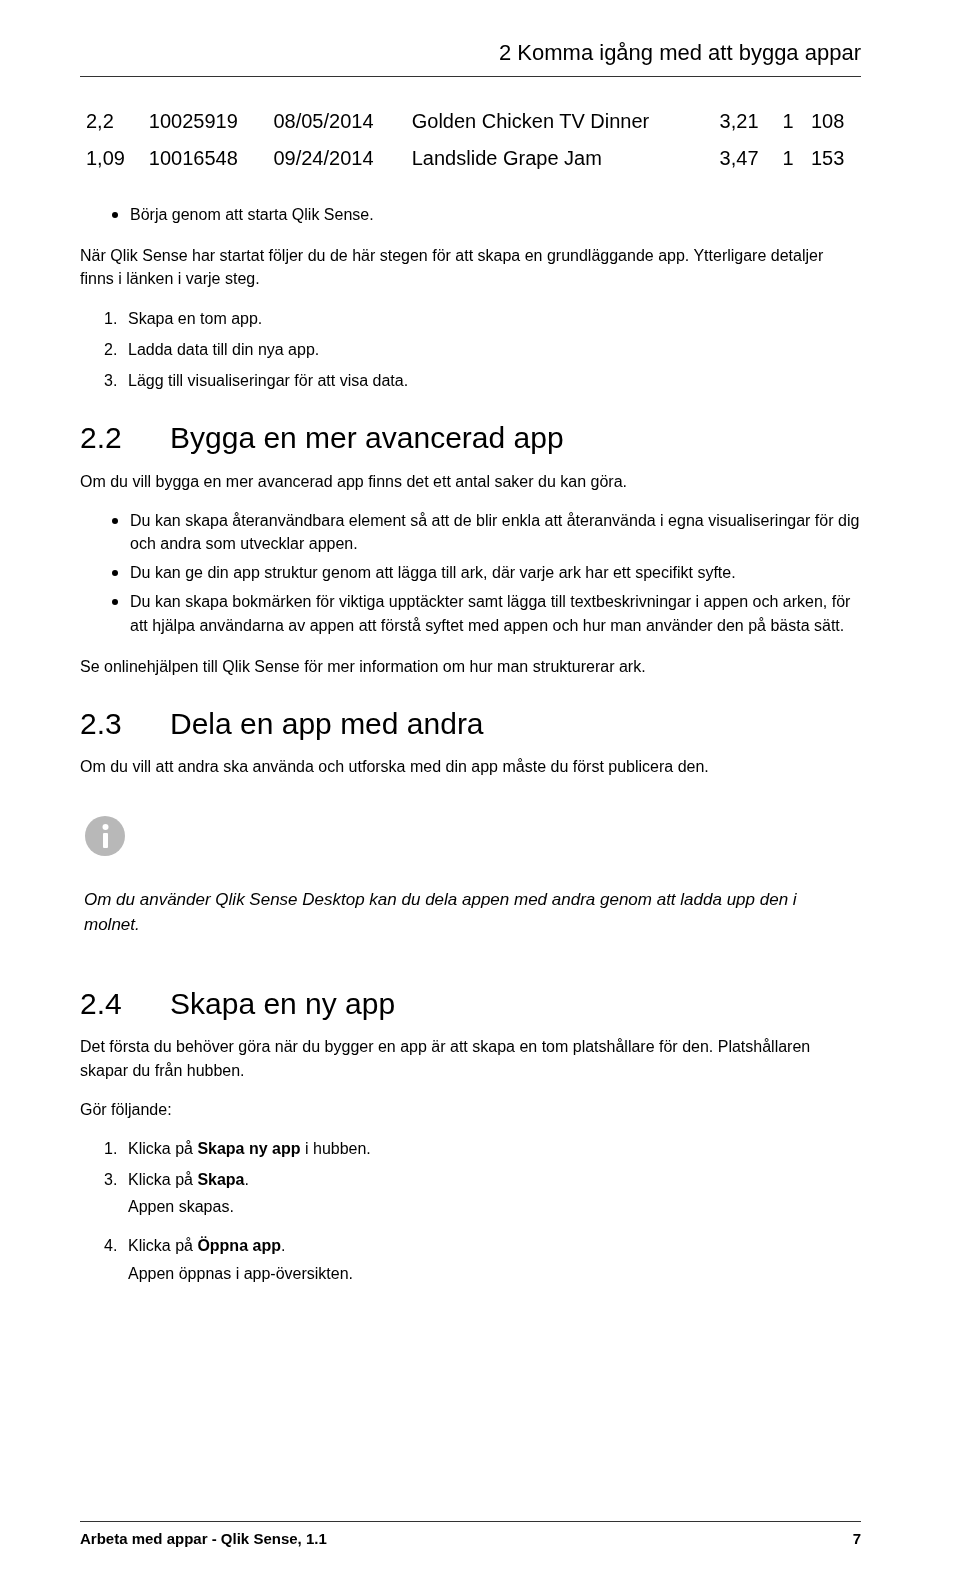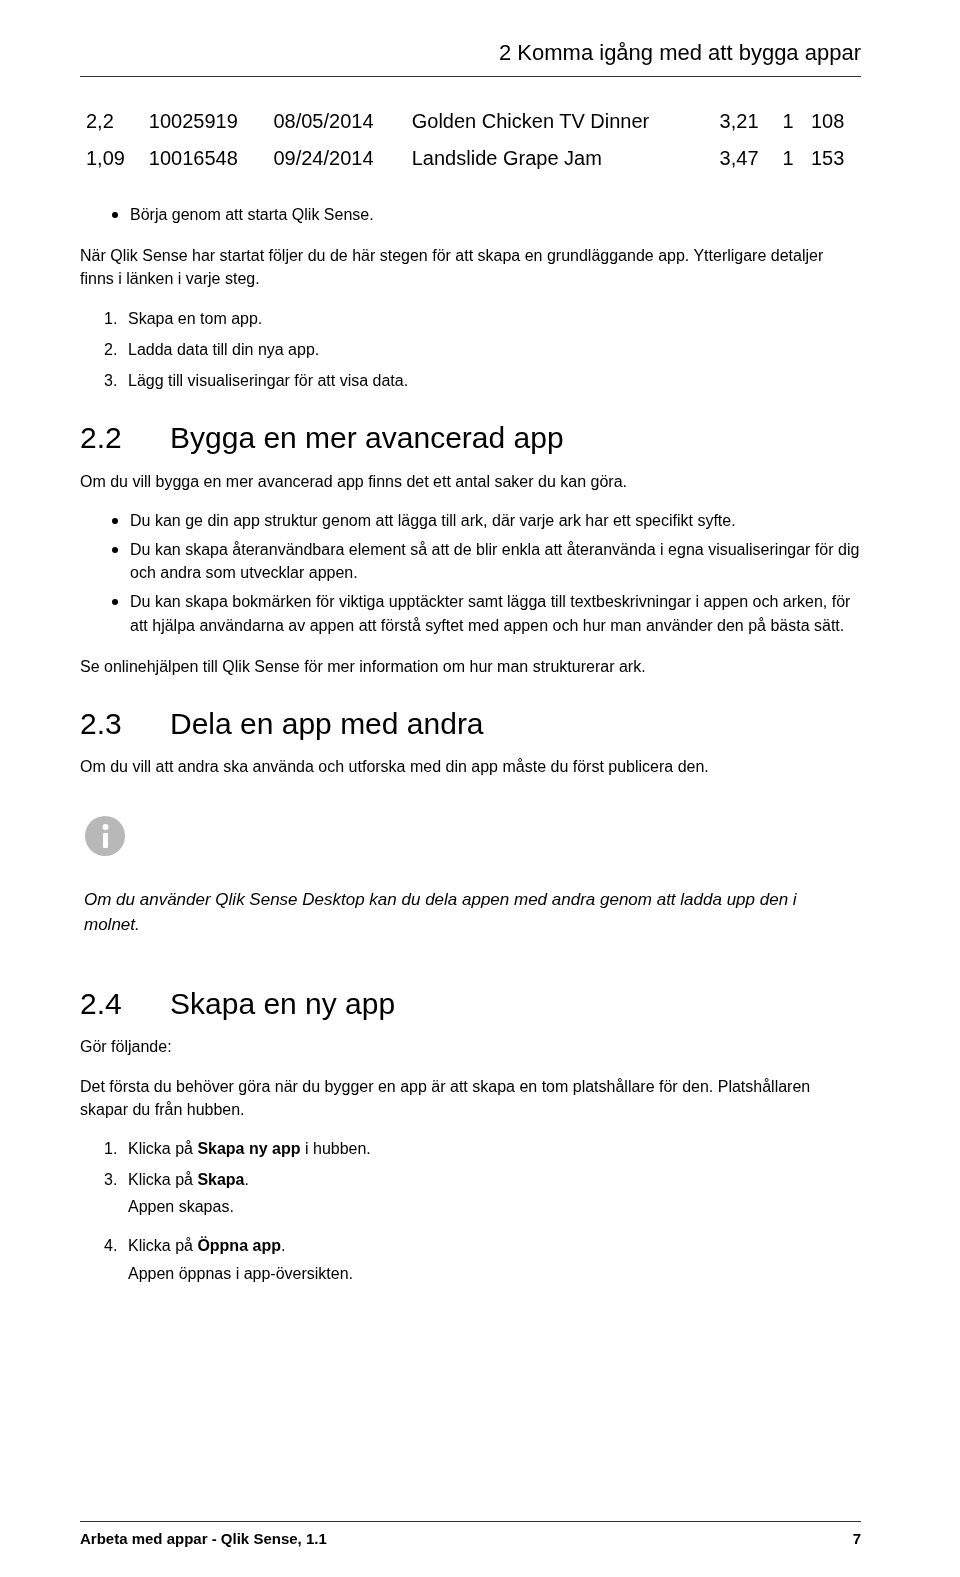--- a/index.html
+++ b/index.html
@@ -74,22 +74,22 @@
       <li><span class="marker">2.</span><span>Ladda data till din nya app.</span></li>
       <li><span class="marker">3.</span><span>Lägg till visualiseringar för att visa data.</span></li>
     </ol>
 
     <h2 class="sec">
       <span class="num">2.2</span><span>Bygga en mer avancerad app</span>
     </h2>
     <p class="body">Om du vill bygga en mer avancerad app finns det ett antal saker du kan göra.</p>
 
     <ul class="bullets">
+      <li>Du kan skapa återanvändbara element så att de blir enkla att återanvända i egna visualiseringar för dig och andra som utvecklar appen.</li>
       <li>Du kan ge din app struktur genom att lägga till ark, där varje ark har ett specifikt syfte.</li>
-      <li>Du kan skapa återanvändbara element så att de blir enkla att återanvända i egna visualiseringar för dig och andra som utvecklar appen.</li>
       <li>Du kan skapa bokmärken för viktiga upptäckter samt lägga till textbeskrivningar i appen och arken, för att hjälpa användarna av appen att förstå syftet med appen och hur man använder den på bästa sätt.</li>
     </ul>
 
     <p class="body">Se onlinehjälpen till Qlik Sense för mer information om hur man strukturerar ark.</p>
 
     <h2 class="sec">
       <span class="num">2.3</span><span>Dela en app med andra</span>
     </h2>
     <p class="body">Om du vill att andra ska använda och utforska med din app måste du först publicera den.</p>
 
@@ -100,22 +100,22 @@
             <rect x="19" y="18" width="5" height="15" rx="1" fill="#fff"></rect>
             <circle cx="21.5" cy="12" r="3" fill="#fff"></circle>
           </svg>
       </div>
       <div class="text">Om du använder Qlik Sense Desktop kan du dela appen med andra genom att ladda upp den i molnet.</div>
     </div>
 
     <h2 class="sec">
       <span class="num">2.4</span><span>Skapa en ny app</span>
     </h2>
+    <p class="body">Det första du behöver göra när du bygger en app är att skapa en tom platshållare för den. Platshållaren skapar du från hubben.</p>
     <p class="body">Gör följande:</p>
-    <p class="body">Det första du behöver göra när du bygger en app är att skapa en tom platshållare för den. Platshållaren skapar du från hubben.</p>
 
     <ol class="steps">
       <li>
         <span class="marker">1.</span><span>Klicka på </span><span class="b">Skapa ny app</span><span> i hubben.</span>
       </li>
       <li>
         <span class="marker">3.</span><span>Klicka på </span><span class="b">Skapa</span><span>.</span>
         <div class="subline" style="padding-left:24px; margin-top:4px;">Appen skapas.</div>
       </li>
       <li>

